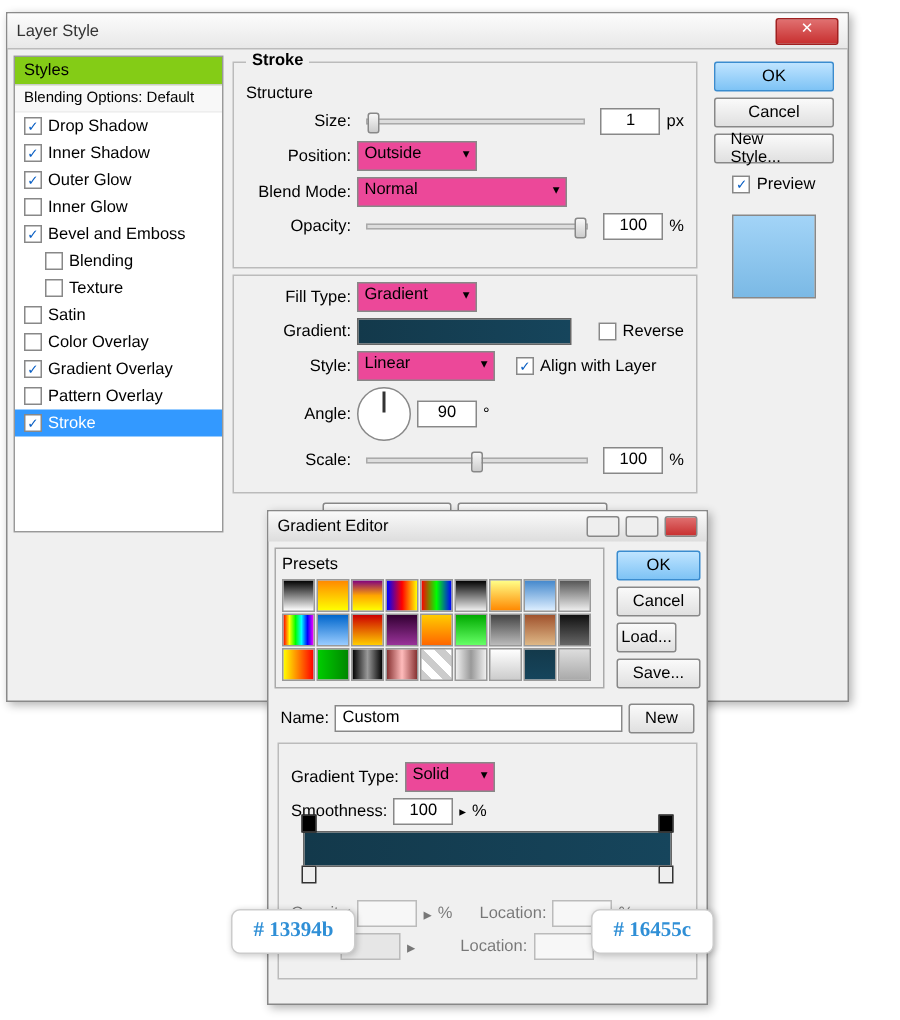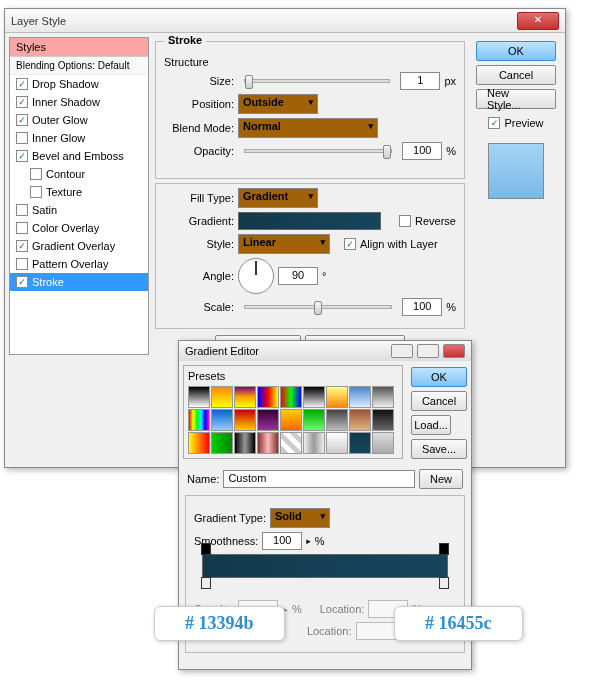--- a/index.html
+++ b/index.html
@@ -3,35 +3,35 @@
 <meta charset="utf-8">
 <style>
 * { box-sizing: border-box; font-family: "Segoe UI", Tahoma, sans-serif; font-size: 11px; }
 body { margin: 0; background: #fff; width: 600px; height: 680px; position: relative; }
 .win { position: absolute; background: #f0f0f0; border: 1px solid #8a8a8a; box-shadow: 2px 2px 6px rgba(0,0,0,.3); }
 .titlebar { height: 24px; background: linear-gradient(#fcfcfc,#e8e8e8); border-bottom: 1px solid #bbb; display: flex; align-items: center; padding: 0 6px; }
 .titlebar .title { flex: 1; color: #333; }
 .closebtn { width: 42px; height: 18px; background: linear-gradient(#e07070,#c83030); border: 1px solid #a02020; border-radius: 2px; color: #fff; text-align: center; line-height: 14px; font-size: 10px; }
 .content { display: flex; padding: 4px; gap: 6px; }
 .styleslist { width: 140px; border: 1px solid #999; background: #fff; }
-.styleslist .hdr { background: #fca5a5; padding: 3px 6px; border-bottom: 1px solid #ccc; }
+.styleslist .hdr { background: #84cc16; padding: 3px 6px; border-bottom: 1px solid #ccc; }
 .styleslist .blend { padding: 3px 6px; border-bottom: 1px solid #eee; background: #f8f8f8; font-size: 10px; }
 .stylerow { display: flex; align-items: center; padding: 3px 6px; gap: 4px; cursor: default; }
 .stylerow.indent { padding-left: 20px; }
 .stylerow.selected { background: #3399ff; color: #fff; }
 .cb { width: 12px; height: 12px; border: 1px solid #888; background: #fff; display: inline-flex; align-items: center; justify-content: center; font-size: 9px; color: #0a5fc4; }
 .middle { flex: 1; }
 .fieldset { border: 1px solid #bbb; margin: 4px 0; padding: 8px; position: relative; }
 .fieldset > .legend { position: absolute; top: -8px; left: 8px; background: #f0f0f0; padding: 0 4px; font-weight: bold; }
 .frow { display: flex; align-items: center; margin: 4px 0; gap: 4px; }
 .frow label { width: 70px; text-align: right; }
 .slider { flex: 1; height: 4px; background: #ddd; border: 1px solid #aaa; position: relative; margin: 0 6px; }
 .slider .thumb { position: absolute; top: -5px; width: 8px; height: 14px; background: linear-gradient(#f8f8f8,#ccc); border: 1px solid #888; border-radius: 2px; }
 .numbox { width: 40px; height: 18px; border: 1px solid #888; background: #fff; text-align: center; padding-top: 1px; }
-.dropdown { height: 20px; border: 1px solid #888; background: #a16207; padding: 1px 16px 16px 4px; position: relative; min-width: 60px; font-weight: bold; }
+.dropdown { height: 20px; border: 1px solid #888; background: #ec4899; padding: 1px 16px 16px 4px; position: relative; min-width: 60px; }
 .dropdown::after { content: "▾"; position: absolute; right: 4px; top: 2px; font-size: 9px; }
 .btn { height: 20px; border: 1px solid #888; background: linear-gradient(#fafafa,#e0e0e0); padding: 0 10px; border-radius: 2px; display: inline-flex; align-items: center; justify-content: center; cursor: default; }
 .sidebar { width: 90px; display: flex; flex-direction: column; align-items: center; gap: 4px; padding-top: 4px; }
 .okbtn { width: 80px; height: 20px; background: linear-gradient(#bfe4ff,#7ec3f5); border: 1px solid #3a8ccf; border-radius: 2px; text-align: center; line-height: 18px; }
 .swatch { width: 56px; height: 56px; background: linear-gradient(#a3d4f7,#7ab9e5); border: 1px solid #888; margin-top: 6px; }
 .gradprev { flex: 1; height: 18px; border: 1px solid #666; background: linear-gradient(90deg,#13394b,#16455c); }
 .angledial { width: 36px; height: 36px; border: 1px solid #888; border-radius: 50%; position: relative; background: #fff; }
 .angledial::after { content: ""; position: absolute; left: 50%; top: 2px; width: 2px; height: 14px; background: #333; transform: translateX(-50%); }
 .ge-win { position: absolute; background: #f0f0f0; border: 1px solid #888; box-shadow: 2px 2px 6px rgba(0,0,0,.3); }
 .ge-title { height: 20px; background: linear-gradient(#fafafa,#ddd); display: flex; align-items: center; padding: 0 6px; gap: 4px; }
@@ -40,21 +40,21 @@
 .wbtn.min { background: #eee; }
 .wbtn.max { background: #eee; }
 .wbtn.cls { background: linear-gradient(#e07070,#c83030); }
 .presets { border: 1px solid #aaa; margin: 4px; padding: 4px; }
 .presets .grid { display: grid; grid-template-columns: repeat(9, 22px); grid-auto-rows: 22px; gap: 1px; }
 .presets .grid div { border: 1px solid #999; }
 .gradstrip { height: 24px; border: 1px solid #666; margin: 4px 8px; position: relative; background: linear-gradient(90deg,#13394b,#16455c); }
 .stop { position: absolute; width: 10px; height: 12px; border: 1px solid #333; }
 .stop.top { top: -12px; background: #000; }
 .stop.bot { bottom: -12px; background: #eee; }
-.callout { position: absolute; background: #fff; border: 1px solid #ccc; border-radius: 6px; padding: 6px 30px; font-family: "Comic Sans MS", cursive; font-size: 18px; font-weight: bold; color: #2f8fd6; box-shadow: 1px 1px 4px rgba(0,0,0,.2); }
+.callout { position: absolute; background: #fff; border: 1px solid #ccc; border-radius: 6px; padding: 6px 14px; font-family: "Comic Sans MS", cursive; font-size: 14px; font-weight: bold; color: #2f8fd6; box-shadow: 1px 1px 4px rgba(0,0,0,.2); }
 </style>
 </head>
 <body>
 
 <div class="win" style="left:4px; top:8px; width:562px; height:460px;">
   <div class="titlebar">
     <span class="title">Layer Style</span>
     <div class="closebtn">✕</div>
   </div>
   <div class="content">
@@ -78,21 +78,21 @@
           <div class="stylerow">
             <span class="cb"></span>
             <span>Inner Glow</span>
           </div>
           <div class="stylerow">
             <span class="cb">✓</span>
             <span>Bevel and Emboss</span>
           </div>
           <div class="stylerow indent">
             <span class="cb"></span>
-            <span>Contour</span>
+            <span>Blending</span>
           </div>
           <div class="stylerow indent">
             <span class="cb"></span>
             <span>Texture</span>
           </div>
           <div class="stylerow">
             <span class="cb"></span>
             <span>Satin</span>
           </div>
           <div class="stylerow">

